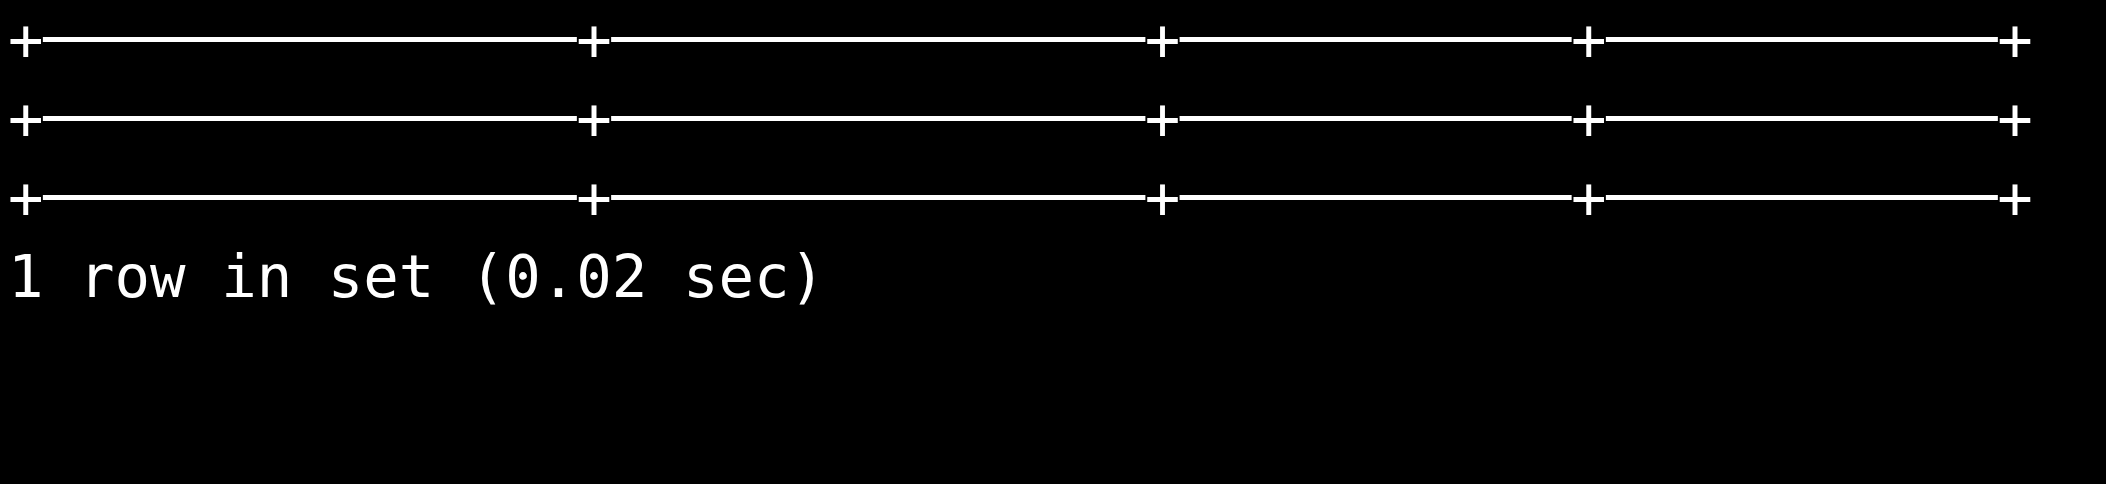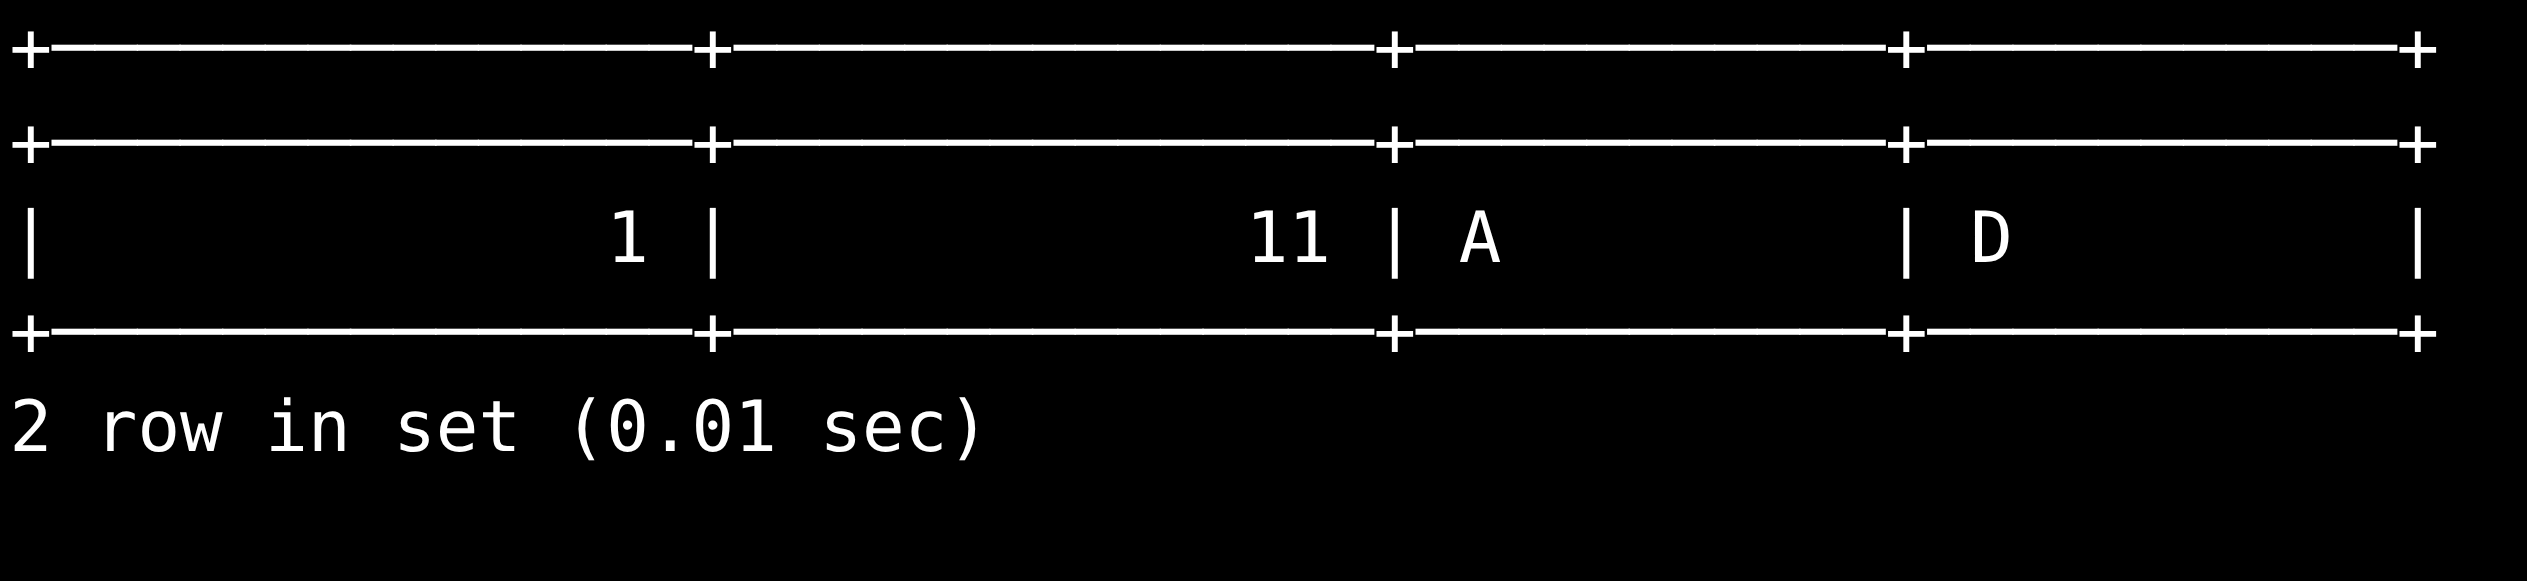--- a/index.html
+++ b/index.html
@@ -29,16 +29,15 @@
     white-space: pre;
     letter-spacing: 0;
   }
 </style>
 </head>
 <body>
 
 <div class="terminal">
   <pre class="term-line">+───────────────+───────────────+───────────+───────────+</pre>
   <pre class="term-line">+───────────────+───────────────+───────────+───────────+</pre>
-  <pre class="term-line">|             1 |            11 | A         | D         |</pre>
   <pre class="term-line">+───────────────+───────────────+───────────+───────────+</pre>
-  <pre class="term-line">2 row in set (0.01 sec)</pre>
+  <pre class="term-line">1 row in set (0.02 sec)</pre>
 </div>
 
 </body></html>

